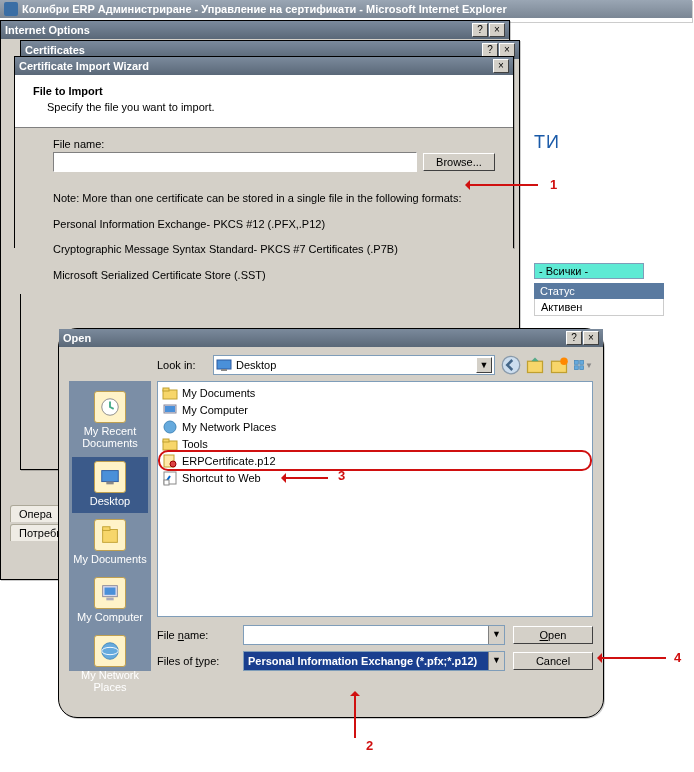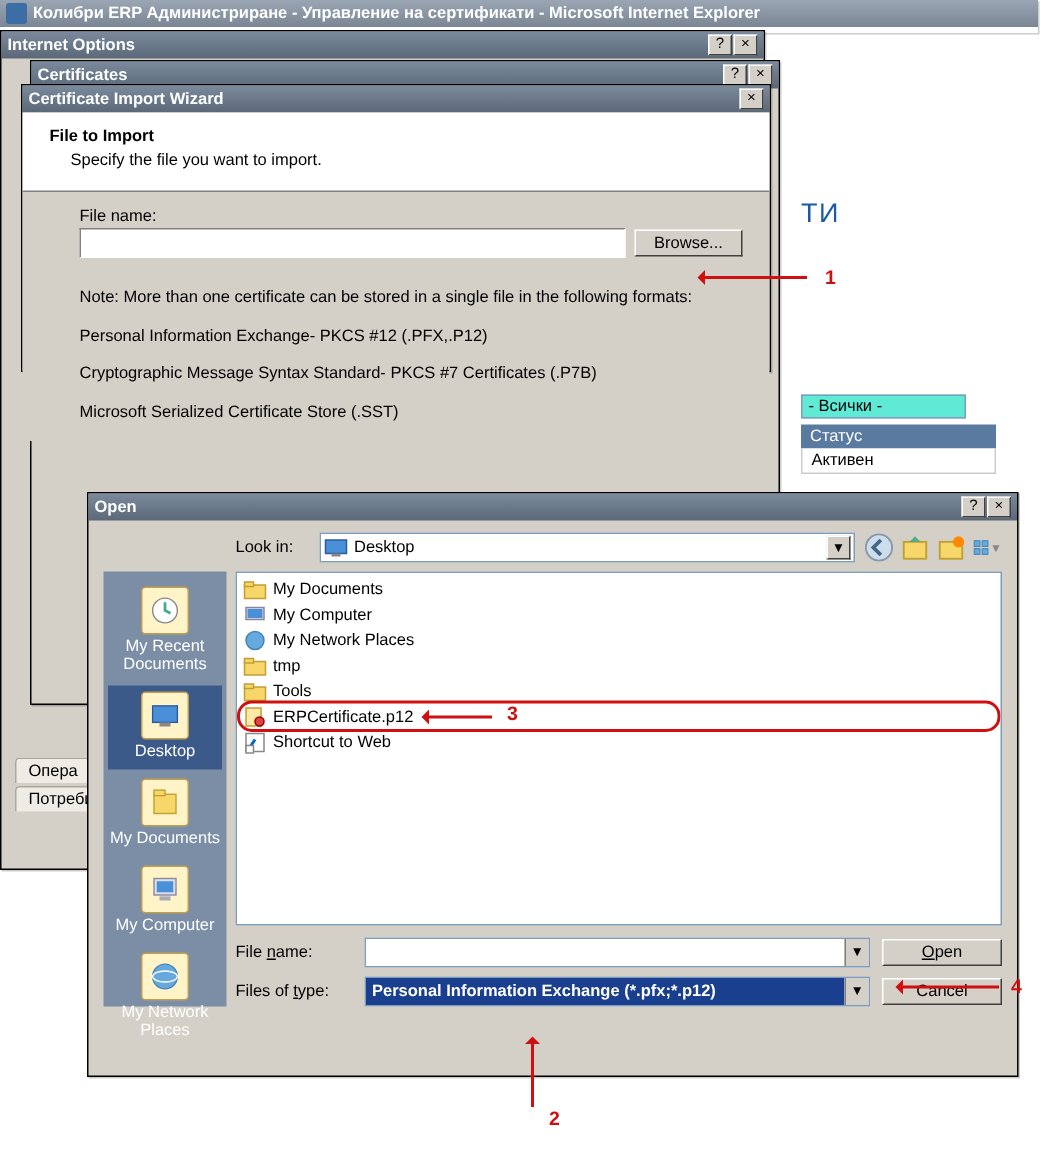--- a/index.html
+++ b/index.html
@@ -118,21 +118,21 @@
       <div class="note">
         <div>Note:  More than one certificate can be stored in a single file in the following formats:</div>
         <div class="note-item">Personal Information Exchange- PKCS #12 (.PFX,.P12)</div>
         <div class="note-item">Cryptographic Message Syntax Standard- PKCS #7 Certificates (.P7B)</div>
         <div class="note-item">Microsoft Serialized Certificate Store (.SST)</div>
       </div>
     </div>
   </div>
 </div>
 
-<div class="win" style="left:58px; top:328px; width:621px; height:390px;">
+<div class="win" style="left:58px; top:328px; width:546px; height:390px;border-radius:19px;">
   <div class="titlebar">
     <span class="t">Open</span>
     <div class="btns">
       <div class="tbtn">?</div>
       <div class="tbtn">×</div>
     </div>
   </div>
   <div style="padding:8px 10px 0 10px;">
     <div class="look-row">
       <span style="width:82px;"></span>
@@ -240,29 +240,20 @@
             </span>
             <span>My Network Places</span>
           </div>
         <div class="fitem">
             <span class="ficon">
               <svg viewBox="0 0 16 16">
                 <rect x="1" y="5" width="14" height="9" fill="#f7d66a" stroke="#c0a030"></rect>
                 <rect x="1" y="3" width="6" height="3" fill="#f7d66a" stroke="#c0a030"></rect>
               </svg>
             </span>
-            <span>tmp</span>
-          </div>
-        <div class="fitem">
-            <span class="ficon">
-              <svg viewBox="0 0 16 16">
-                <rect x="1" y="5" width="14" height="9" fill="#f7d66a" stroke="#c0a030"></rect>
-                <rect x="1" y="3" width="6" height="3" fill="#f7d66a" stroke="#c0a030"></rect>
-              </svg>
-            </span>
             <span>Tools</span>
           </div>
         <div class="fitem sel">
             <span class="ficon">
               <svg viewBox="0 0 16 16">
                 <rect x="2" y="2" width="10" height="12" fill="#ffe9a8" stroke="#c0a030"></rect>
                 <circle cx="11" cy="11" r="3" fill="#d44" stroke="#900"></circle>
               </svg>
             </span>
             <span>ERPCertificate.p12</span>

